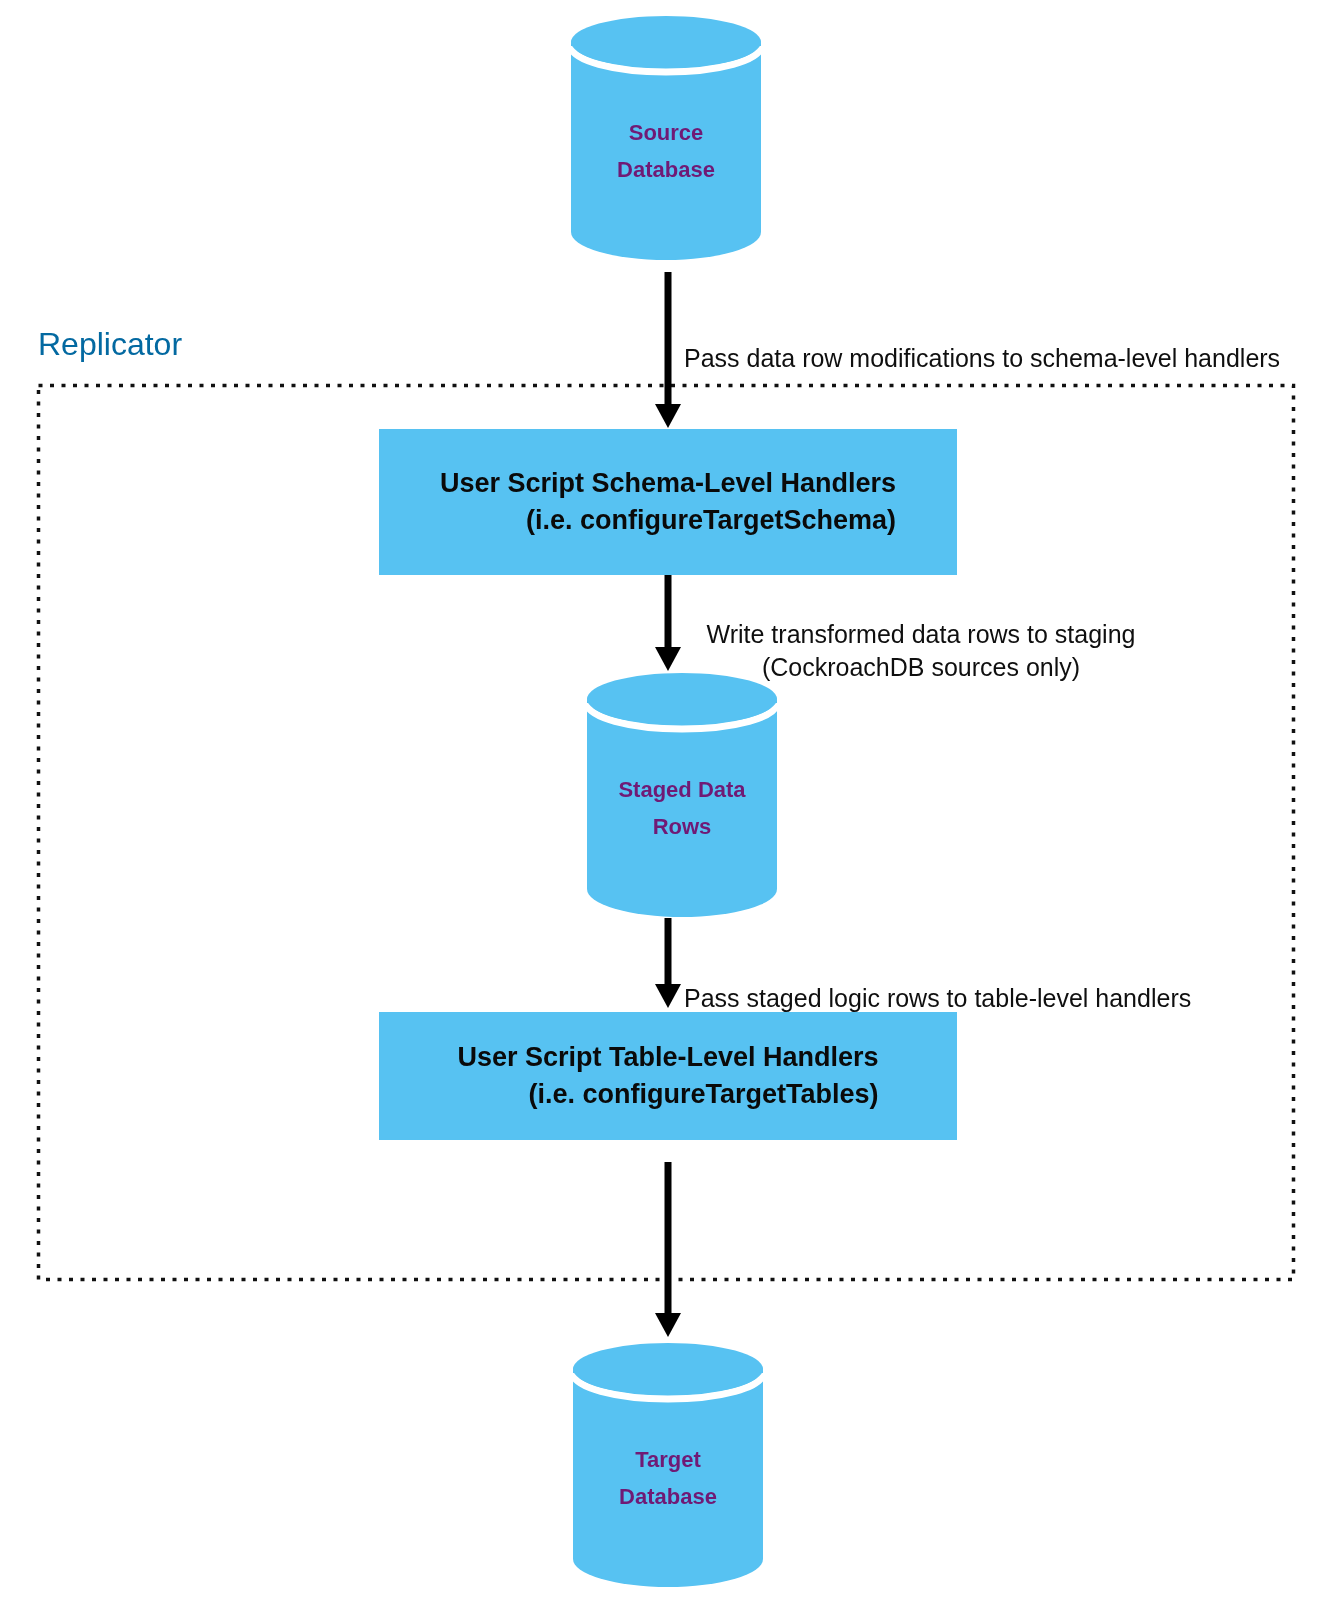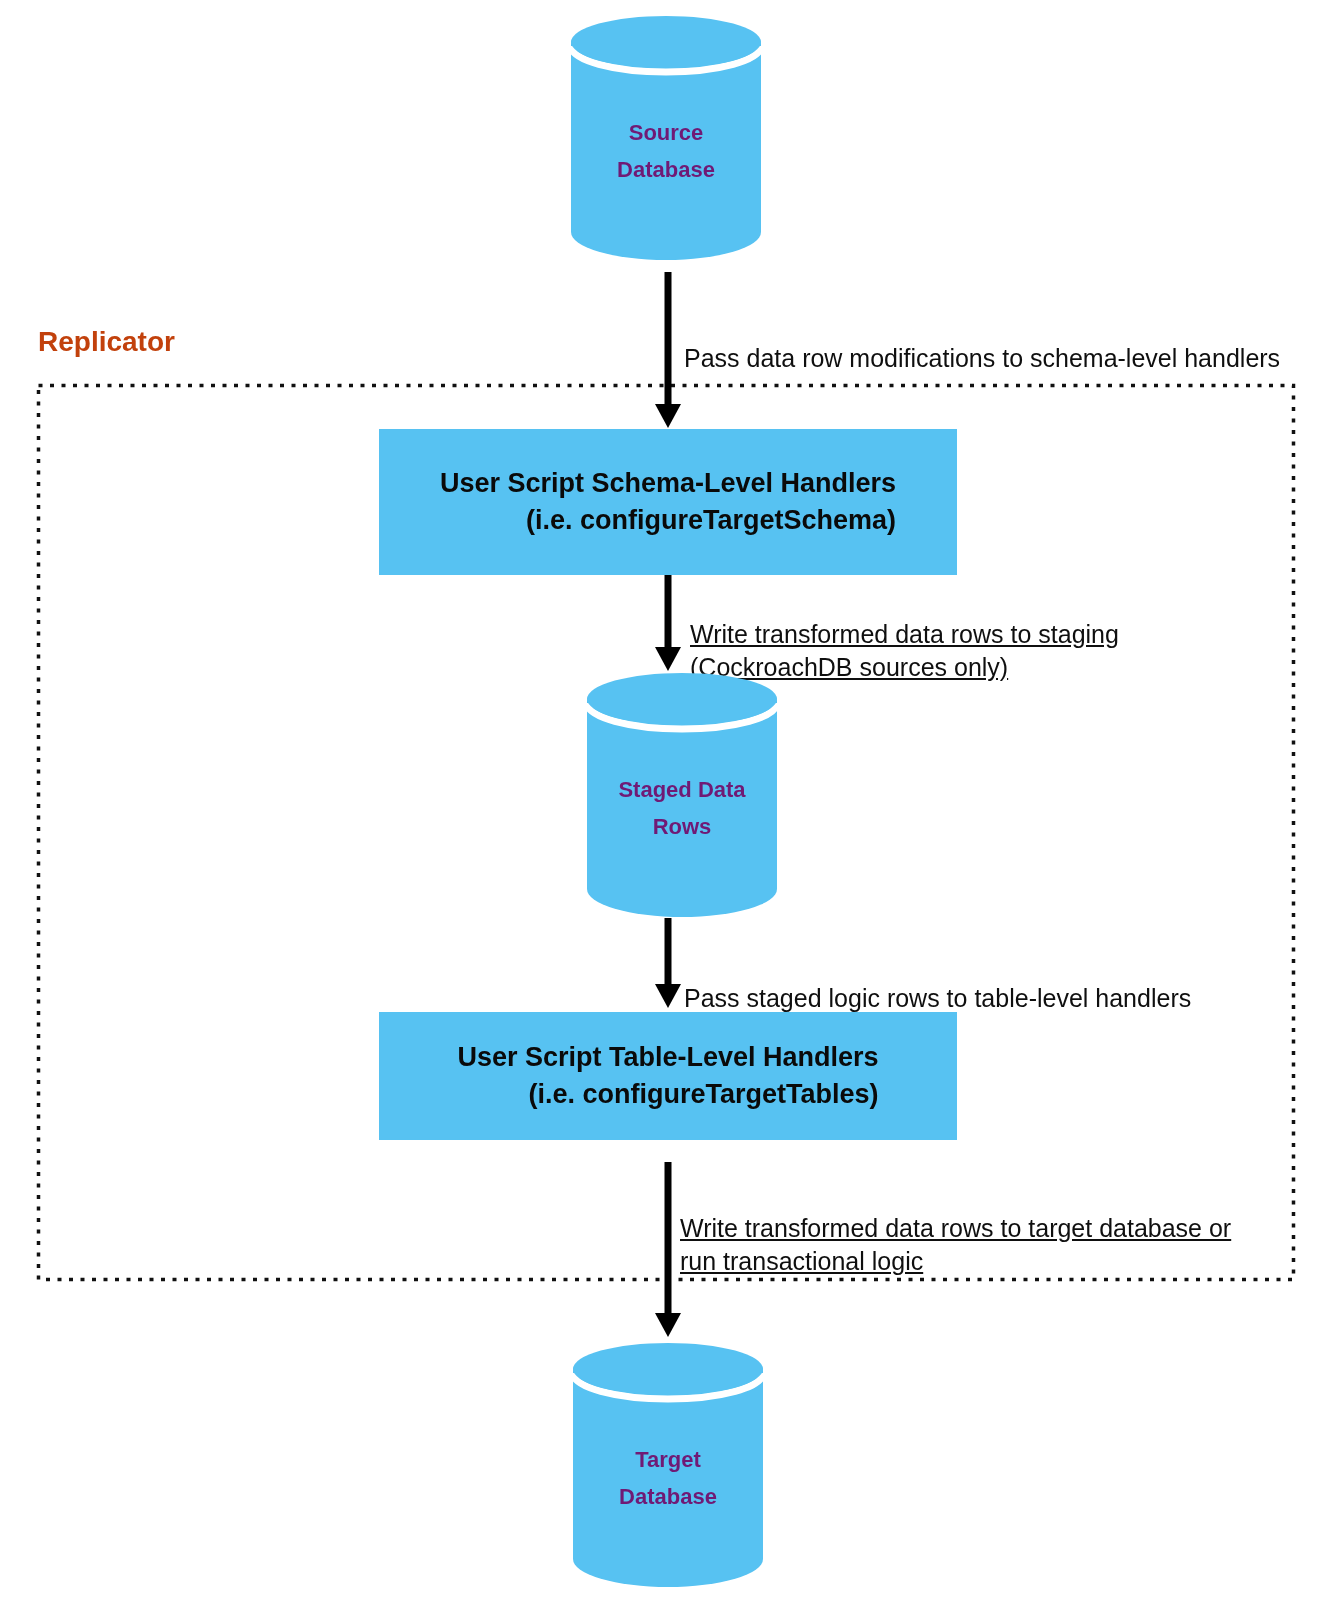--- a/index.html
+++ b/index.html
@@ -14,22 +14,22 @@
     background:#57C2F2;display:flex;align-items:center;justify-content:center;
     text-align:right;font-weight:700;font-size:27px;line-height:37px;color:#0a0a0a;
   }
   .cyl-wrap{position:absolute;width:196px;height:248px;}
   .cyl-label{
     position:absolute;inset:0;display:flex;align-items:center;justify-content:center;
     text-align:center;font-weight:700;font-size:22px;line-height:37px;color:#701a75;
     padding-top:26px;box-sizing:border-box;
   }
   .edge-label{font-size:25px;line-height:33px;color:#0f0f0f;margin-top:32px;}
-  .edge-label.centered{text-align:left;text-decoration:underline;}
-  .replicator-title{font-weight:700;font-size:28px;color:#c2410c;}
+  .edge-label.centered{text-align:center;}
+  .replicator-title{font-weight:400;font-size:32px;color:#0369a1;}
 </style>
 </head>
 <body>
 
 <div class="canvas">
 
   <svg class="layer" width="1337" height="1600" viewBox="0 0 1337 1600">
 
     <rect x="38.5" y="385.5" width="1255" height="894" fill="none" stroke="#111111" stroke-width="3.5" stroke-dasharray="4 7.5"></rect>
 
@@ -82,22 +82,20 @@
     </svg>
     <div class="cyl-label multiline">Staged Data
 Rows</div>
   </div>
 
   <div class="abs edge-label" style="left:684px;top:950px;">Pass staged logic rows to table-level handlers</div>
 
   <div class="abs node-rect multiline" style="left:379px;top:1012px;width:578px;height:128px;">User Script Table-Level Handlers
 (i.e. configureTargetTables)</div>
 
-  <div class="abs edge-label centered multiline" style="left:680px;top:1180px;width:606px;">Write transformed data rows to target database or
-run transactional logic</div>
 
   <div class="cyl-wrap" style="left:570px;top:1341px;">
     <svg width="196" height="248" viewBox="0 0 196 248">
       <path d="M3,30 A95,26 0 0 1 193,30 L193,218 A95,28 0 0 1 3,218 Z" fill="#57C2F2"></path>
       <path d="M3,32 A95,26 0 0 0 193,32" fill="none" stroke="#ffffff" stroke-width="7"></path>
       <ellipse cx="98" cy="28" rx="95" ry="26" fill="#57C2F2"></ellipse>
     </svg>
     <div class="cyl-label multiline">Target
 Database</div>
   </div>

